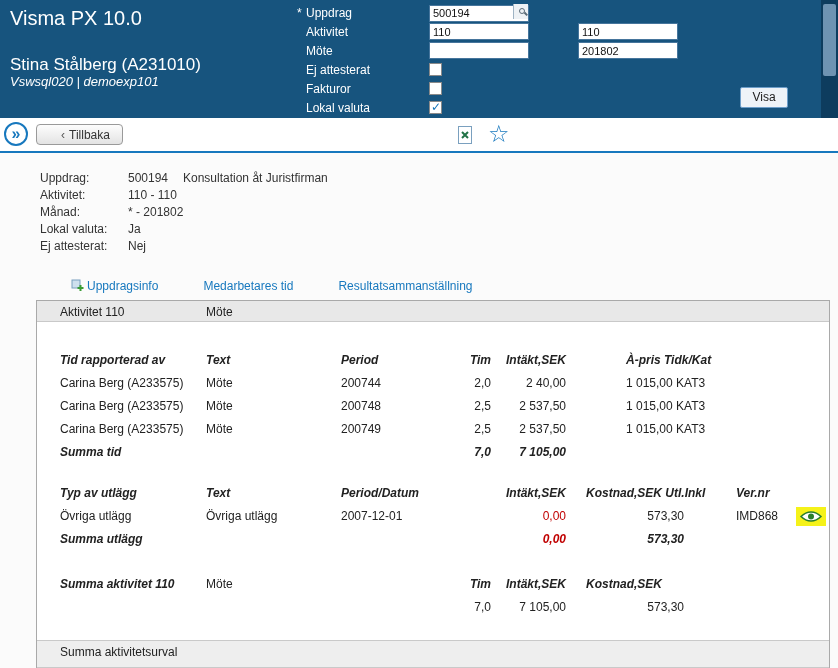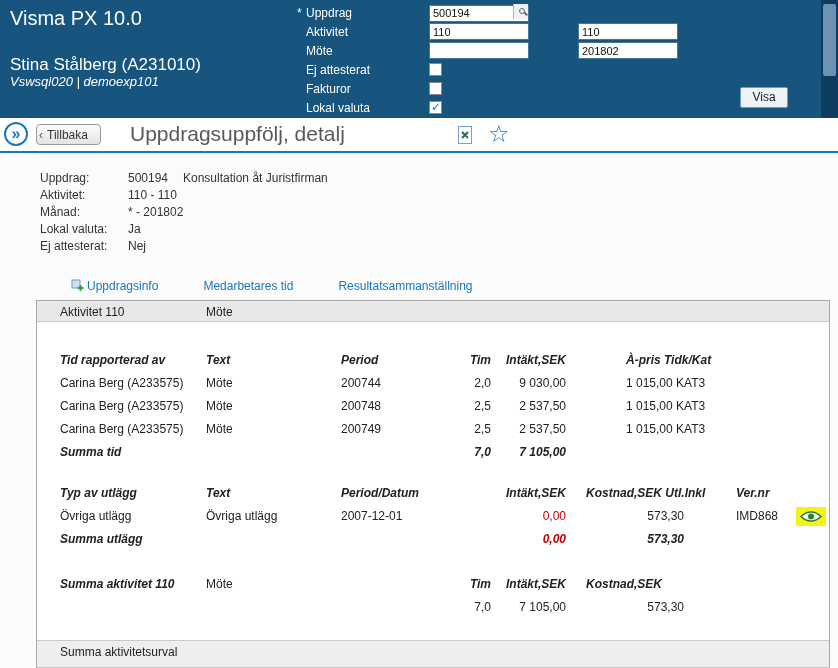--- a/index.html
+++ b/index.html
@@ -25,21 +25,21 @@
   .mag::after { content:""; position:absolute; width:4px; height:1.5px; background:#5a6b77; transform:rotate(45deg); right:-4px; bottom:-2px; }
   .hinput2 { margin-left:49px; }
   .cb { width:13px; height:13px; background:#fff; border:1px solid #8a8a8a; position:relative; cursor:pointer; }
   .cb .ck { position:absolute; left:1px; top:-2px; font-size:12px; color:#1072b8; font-weight:bold; }
   .visa-btn { position:absolute; left:740px; top:87px; width:48px; height:21px; background:#eef3f8; border:1px solid #6d9eca; border-radius:2px; font-size:12px; color:#222; font-family:inherit; cursor:pointer; line-height:17px; text-align:center; }
   .scrollbar { position:absolute; top:0; right:0; width:17px; height:118px; background:#0d3c5e; }
   .scroll-thumb { position:absolute; top:4px; left:2px; width:13px; height:72px; background:#6e93b2; border-radius:2px; cursor:pointer; }
   
   .toolbar { position:absolute; top:118px; left:0; width:838px; height:35px; background:#fff; border-bottom:2px solid #1778be; }
   .circle-icon { position:absolute; left:4px; top:4px; width:24px; height:24px; border:2px solid #1778be; border-radius:50%; color:#1778be; font-size:16px; font-weight:bold; text-align:center; line-height:20px; cursor:pointer; background:#fff; }
-  .back-btn { position:absolute; left:36px; top:6px; height:21px; padding:0 12px 0 2px; background:linear-gradient(#fdfdfd,#e3e3e3); border:1px solid #9a9a9a; border-radius:4px; font-size:12px; color:#333; font-family:inherit; cursor:pointer; }
+  .back-btn { position:absolute; left:36px; top:6px; height:21px; padding:0 12px 0 24px; background:linear-gradient(#fdfdfd,#e3e3e3); border:1px solid #9a9a9a; border-radius:4px; font-size:12px; color:#333; font-family:inherit; cursor:pointer; }
   .back-ch { margin-right:4px; color:#555; }
   .page-title { position:absolute; left:130px; top:4px; font-size:21px; color:#595959; }
   .excel-icon { position:absolute; left:455px; top:7px; width:20px; height:20px; cursor:pointer; }
   .star-icon { position:absolute; left:488px; top:1px; font-size:24px; color:#1778be; cursor:pointer; line-height:30px; }
   
   .info { position:absolute; left:40px; top:170px; font-size:12px; color:#333; }
   .irow { height:17px; line-height:17px; white-space:nowrap; }
   .ilabel { display:inline-block; width:88px; }
   .ival { display:inline-block; min-width:55px; }
   
@@ -111,21 +111,20 @@
   <button class="visa-btn">Visa</button>
 
   <div class="scrollbar">
     <div class="scroll-thumb"></div>
   </div>
 </div>
 
 <div class="toolbar">
   <div class="circle-icon">»</div>
   <button class="back-btn"><span class="back-ch">‹</span><span>Tillbaka</span></button>
-  <div class="page-title">Uppdragsuppfölj, detalj</div>
   <div class="excel-icon">
     <svg width="20" height="20" viewBox="0 0 20 20">
       <rect x="3.5" y="1.5" width="13" height="17" fill="#ffffff" stroke="#7aa0bf"></rect>
       <path d="M7 7 L13 13 M13 7 L7 13" stroke="#217346" stroke-width="2"></path>
     </svg>
   </div>
   <div class="star-icon">☆</div>
 </div>
 
 <div class="info">
@@ -173,21 +172,21 @@
     <span class="cell c4 bold">Tim</span>
     <span class="cell c5 bold">Intäkt,SEK</span>
     <span class="cell c6l bold">À-pris Tidk/Kat</span>
   </div>
 
   <div class="trow">
     <span class="cell c1">Carina Berg (A233575)</span>
     <span class="cell c2">Möte</span>
     <span class="cell c3">200744</span>
     <span class="cell c4">2,0</span>
-    <span class="cell c5">9 030,00</span>
+    <span class="cell c5">2 40,00</span>
     <span class="cell c6l">1 015,00 KAT3</span>
   </div>
   <div class="trow">
     <span class="cell c1">Carina Berg (A233575)</span>
     <span class="cell c2">Möte</span>
     <span class="cell c3">200748</span>
     <span class="cell c4">2,5</span>
     <span class="cell c5">2 537,50</span>
     <span class="cell c6l">1 015,00 KAT3</span>
   </div>

